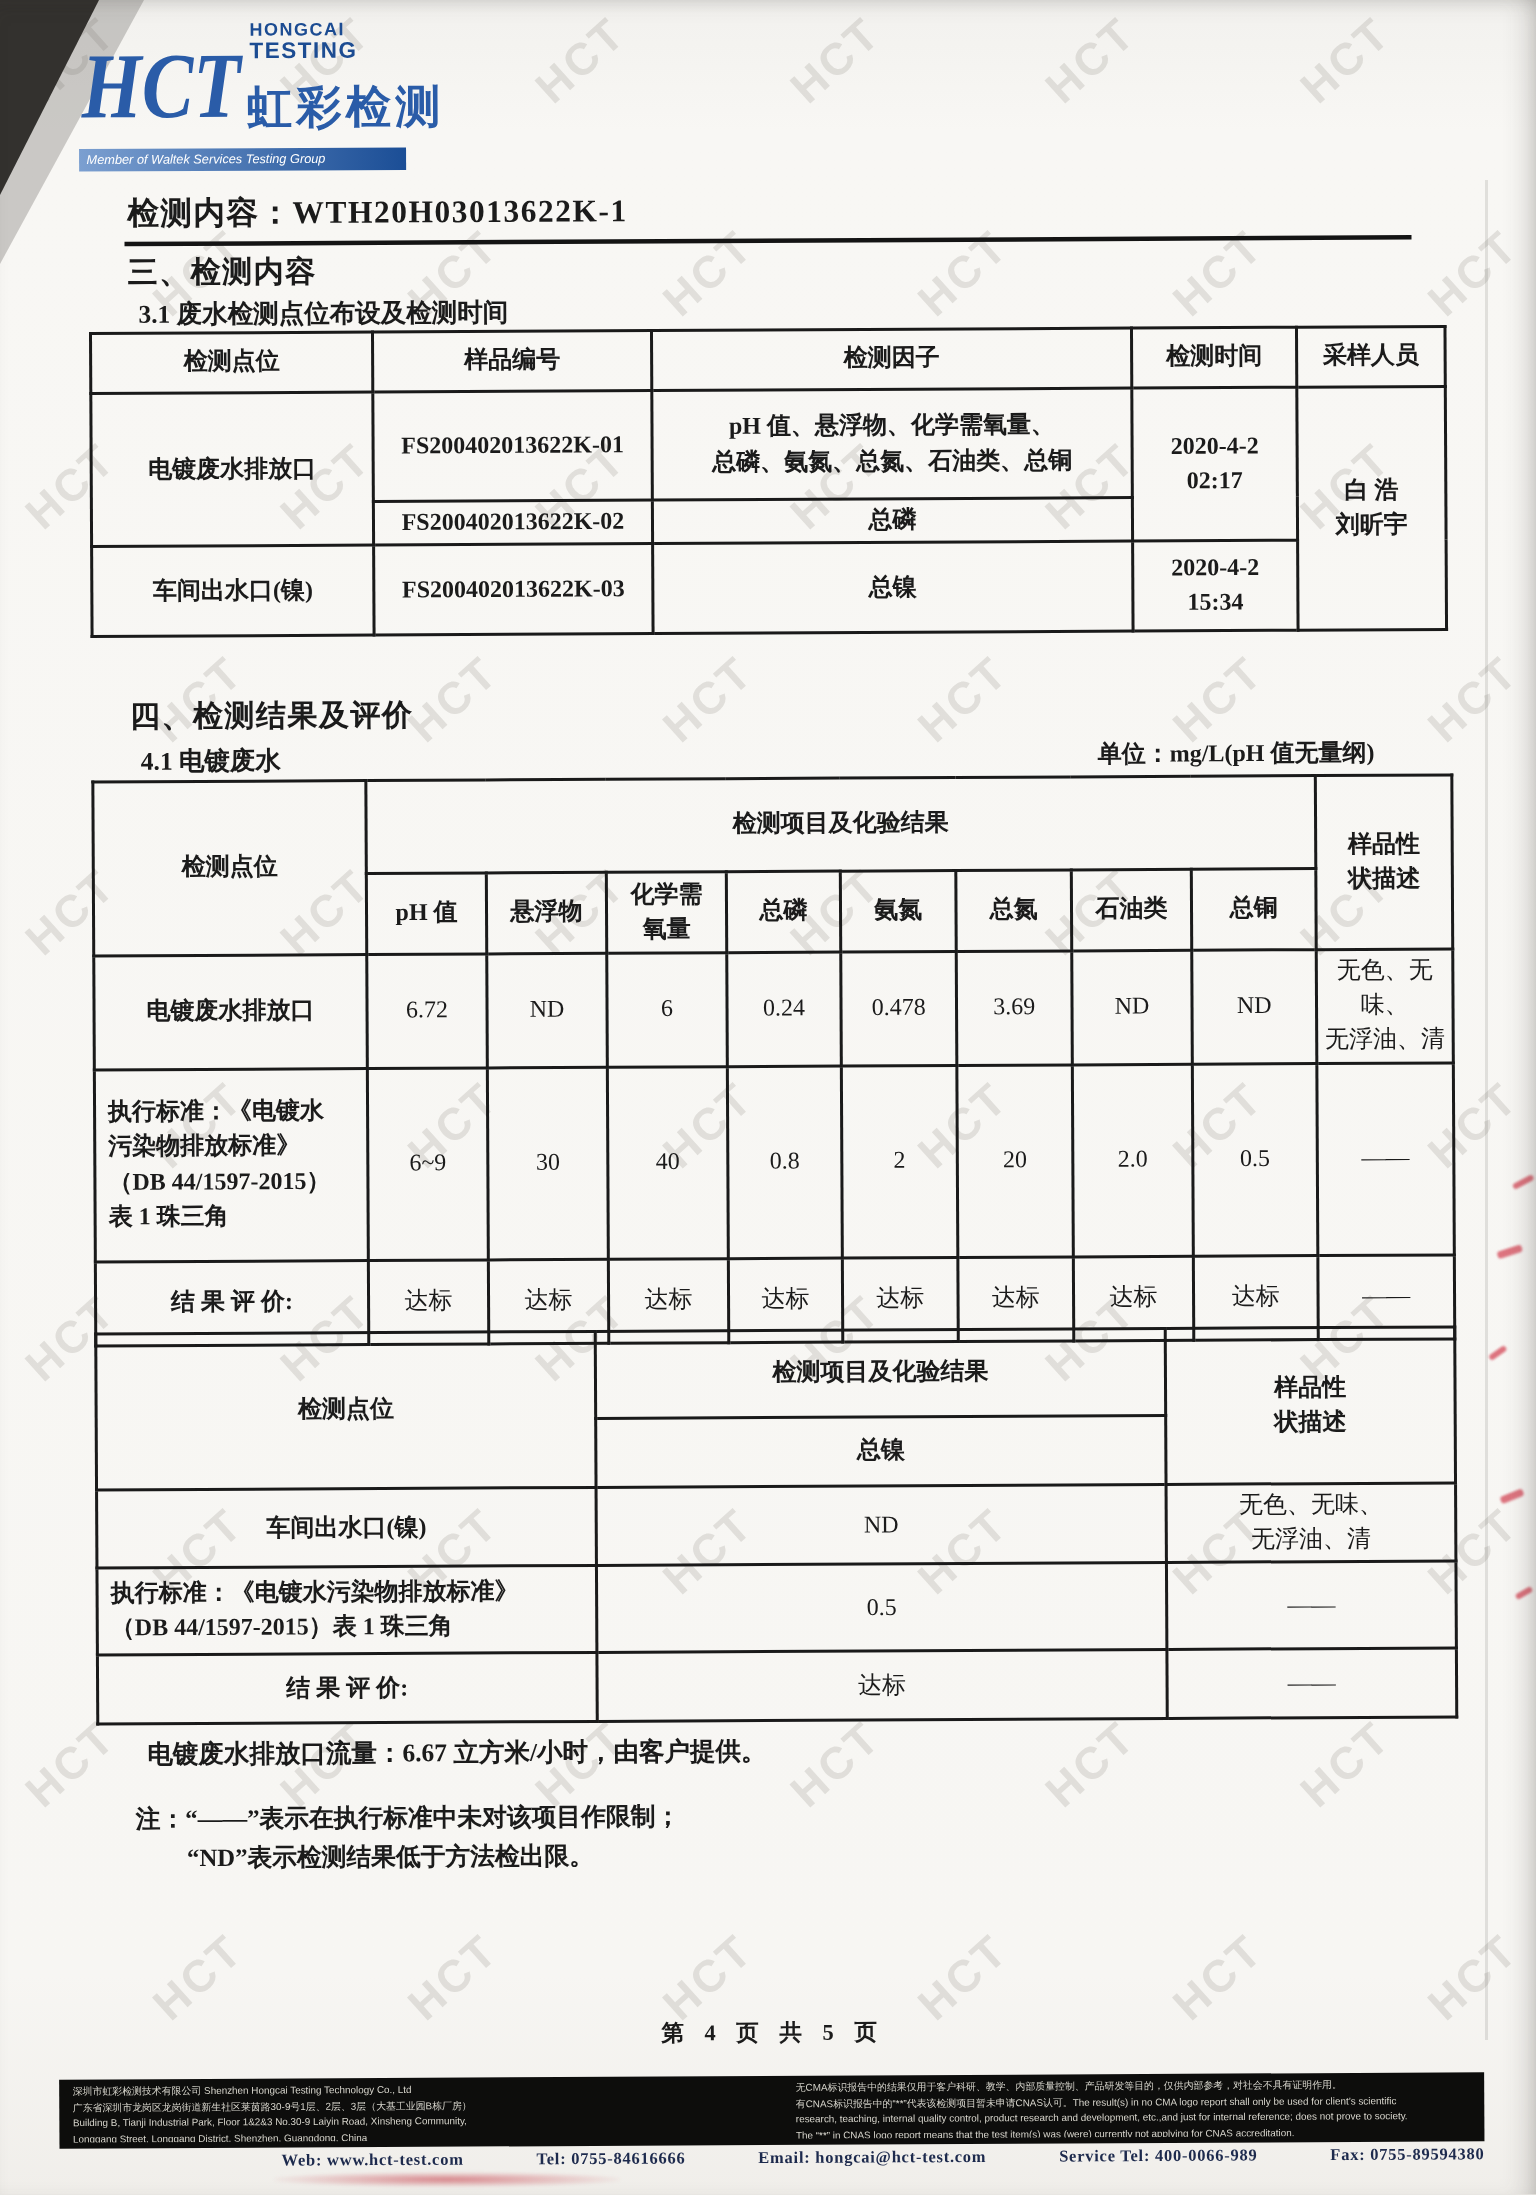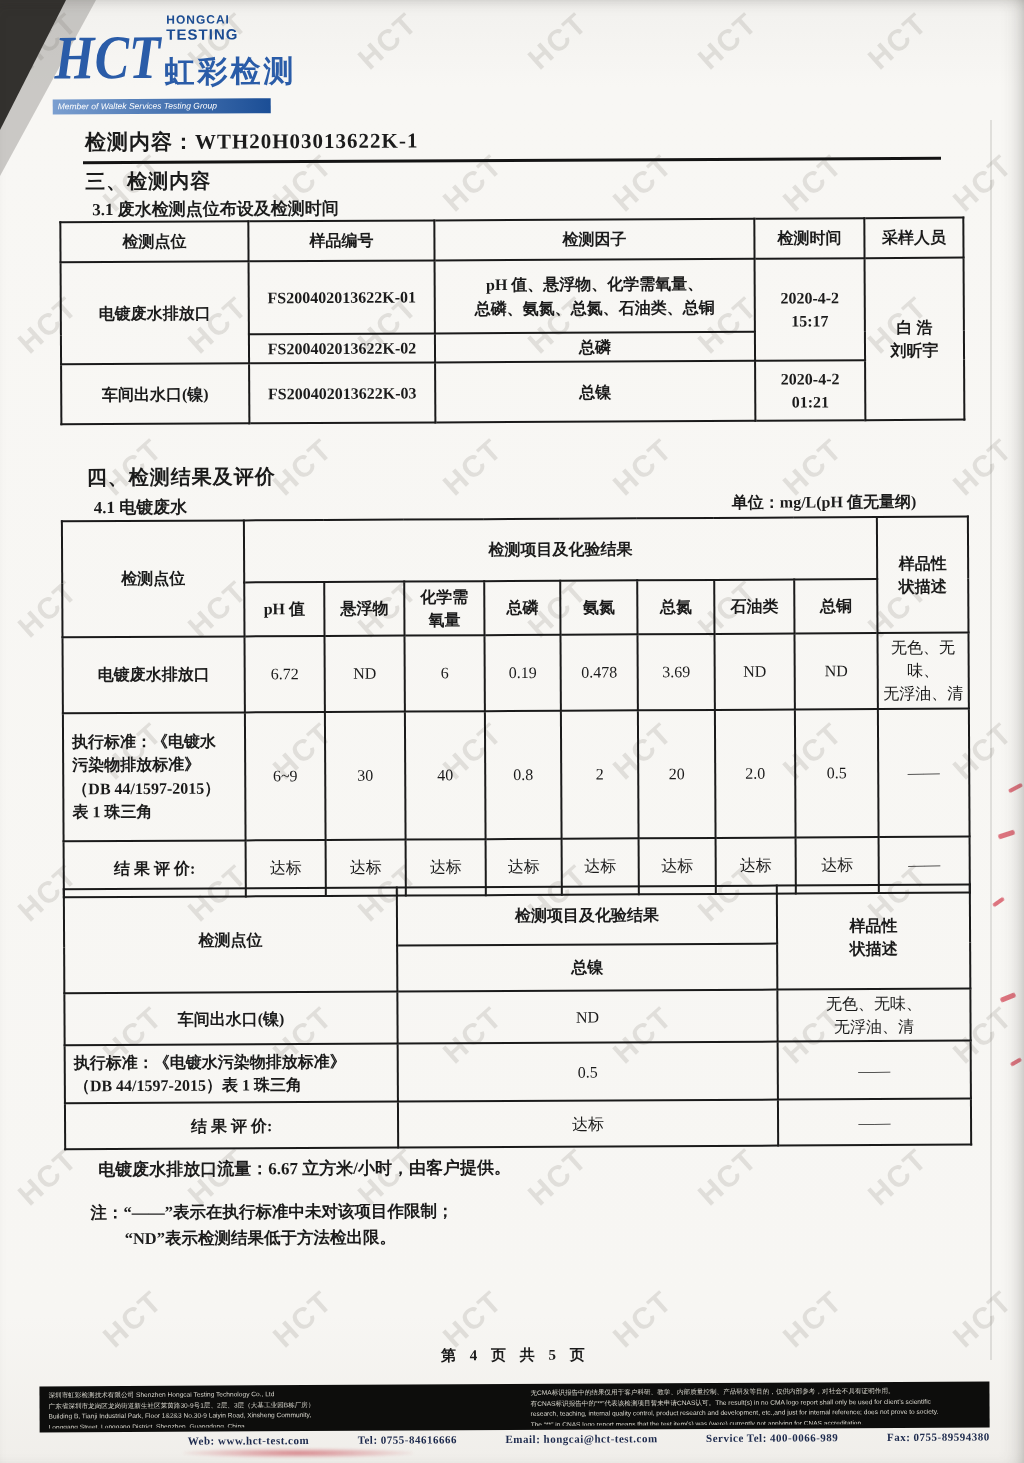--- a/index.html
+++ b/index.html
@@ -173,38 +173,38 @@
         <td class="th">检测时间</td>
         <td class="th">采样人员</td>
       </tr>
       <tr style="height:73px">
         <td rowspan="2">电镀废水排放口</td>
         <td>FS200402013622K-01</td>
         <td class="ml">pH 值、悬浮物、化学需氧量、
 总磷、氨氮、总氮、石油类、总铜</td>
         <td rowspan="2">
           <div>2020-4-2</div>
-          <div>15:17</div>
+          <div>02:17</div>
         </td>
         <td rowspan="3">
           <div>白  浩</div>
           <div>刘昕宇</div>
         </td>
       </tr>
       <tr style="height:28px">
         <td>FS200402013622K-02</td>
         <td>总磷</td>
       </tr>
       <tr style="height:60px">
         <td>车间出水口(镍)</td>
         <td>FS200402013622K-03</td>
         <td>总镍</td>
         <td>
           <div>2020-4-2</div>
-          <div>01:21</div>
+          <div>15:34</div>
         </td>
       </tr>
     </tbody>
       </table>
 
     <div class="h-sec" style="left:88px;top:462px;">四、检测结果及评价</div>
     <div class="h-sub" style="left:95px;top:494px;">4.1  电镀废水</div>
     <div class="unit-note">单位：mg/L(pH 值无量纲)</div>
 
     <table class="t2">
@@ -236,21 +236,21 @@
         <td class="th ml">氨氮</td>
         <td class="th ml">总氮</td>
         <td class="th ml">石油类</td>
         <td class="th ml">总铜</td>
       </tr>
       <tr style="height:54px">
         <td class="th">电镀废水排放口</td>
         <td class="num">6.72</td>
         <td class="num">ND</td>
         <td class="num">6</td>
-        <td class="num">0.19</td>
+        <td class="num">0.24</td>
         <td class="num">0.478</td>
         <td class="num">3.69</td>
         <td class="num">ND</td>
         <td class="num">ND</td>
         <td class="ml">无色、无味、
 无浮油、清</td>
       </tr>
       <tr style="height:128px">
         <td class="th ml left">执行标准：《电镀水
 污染物排放标准》

